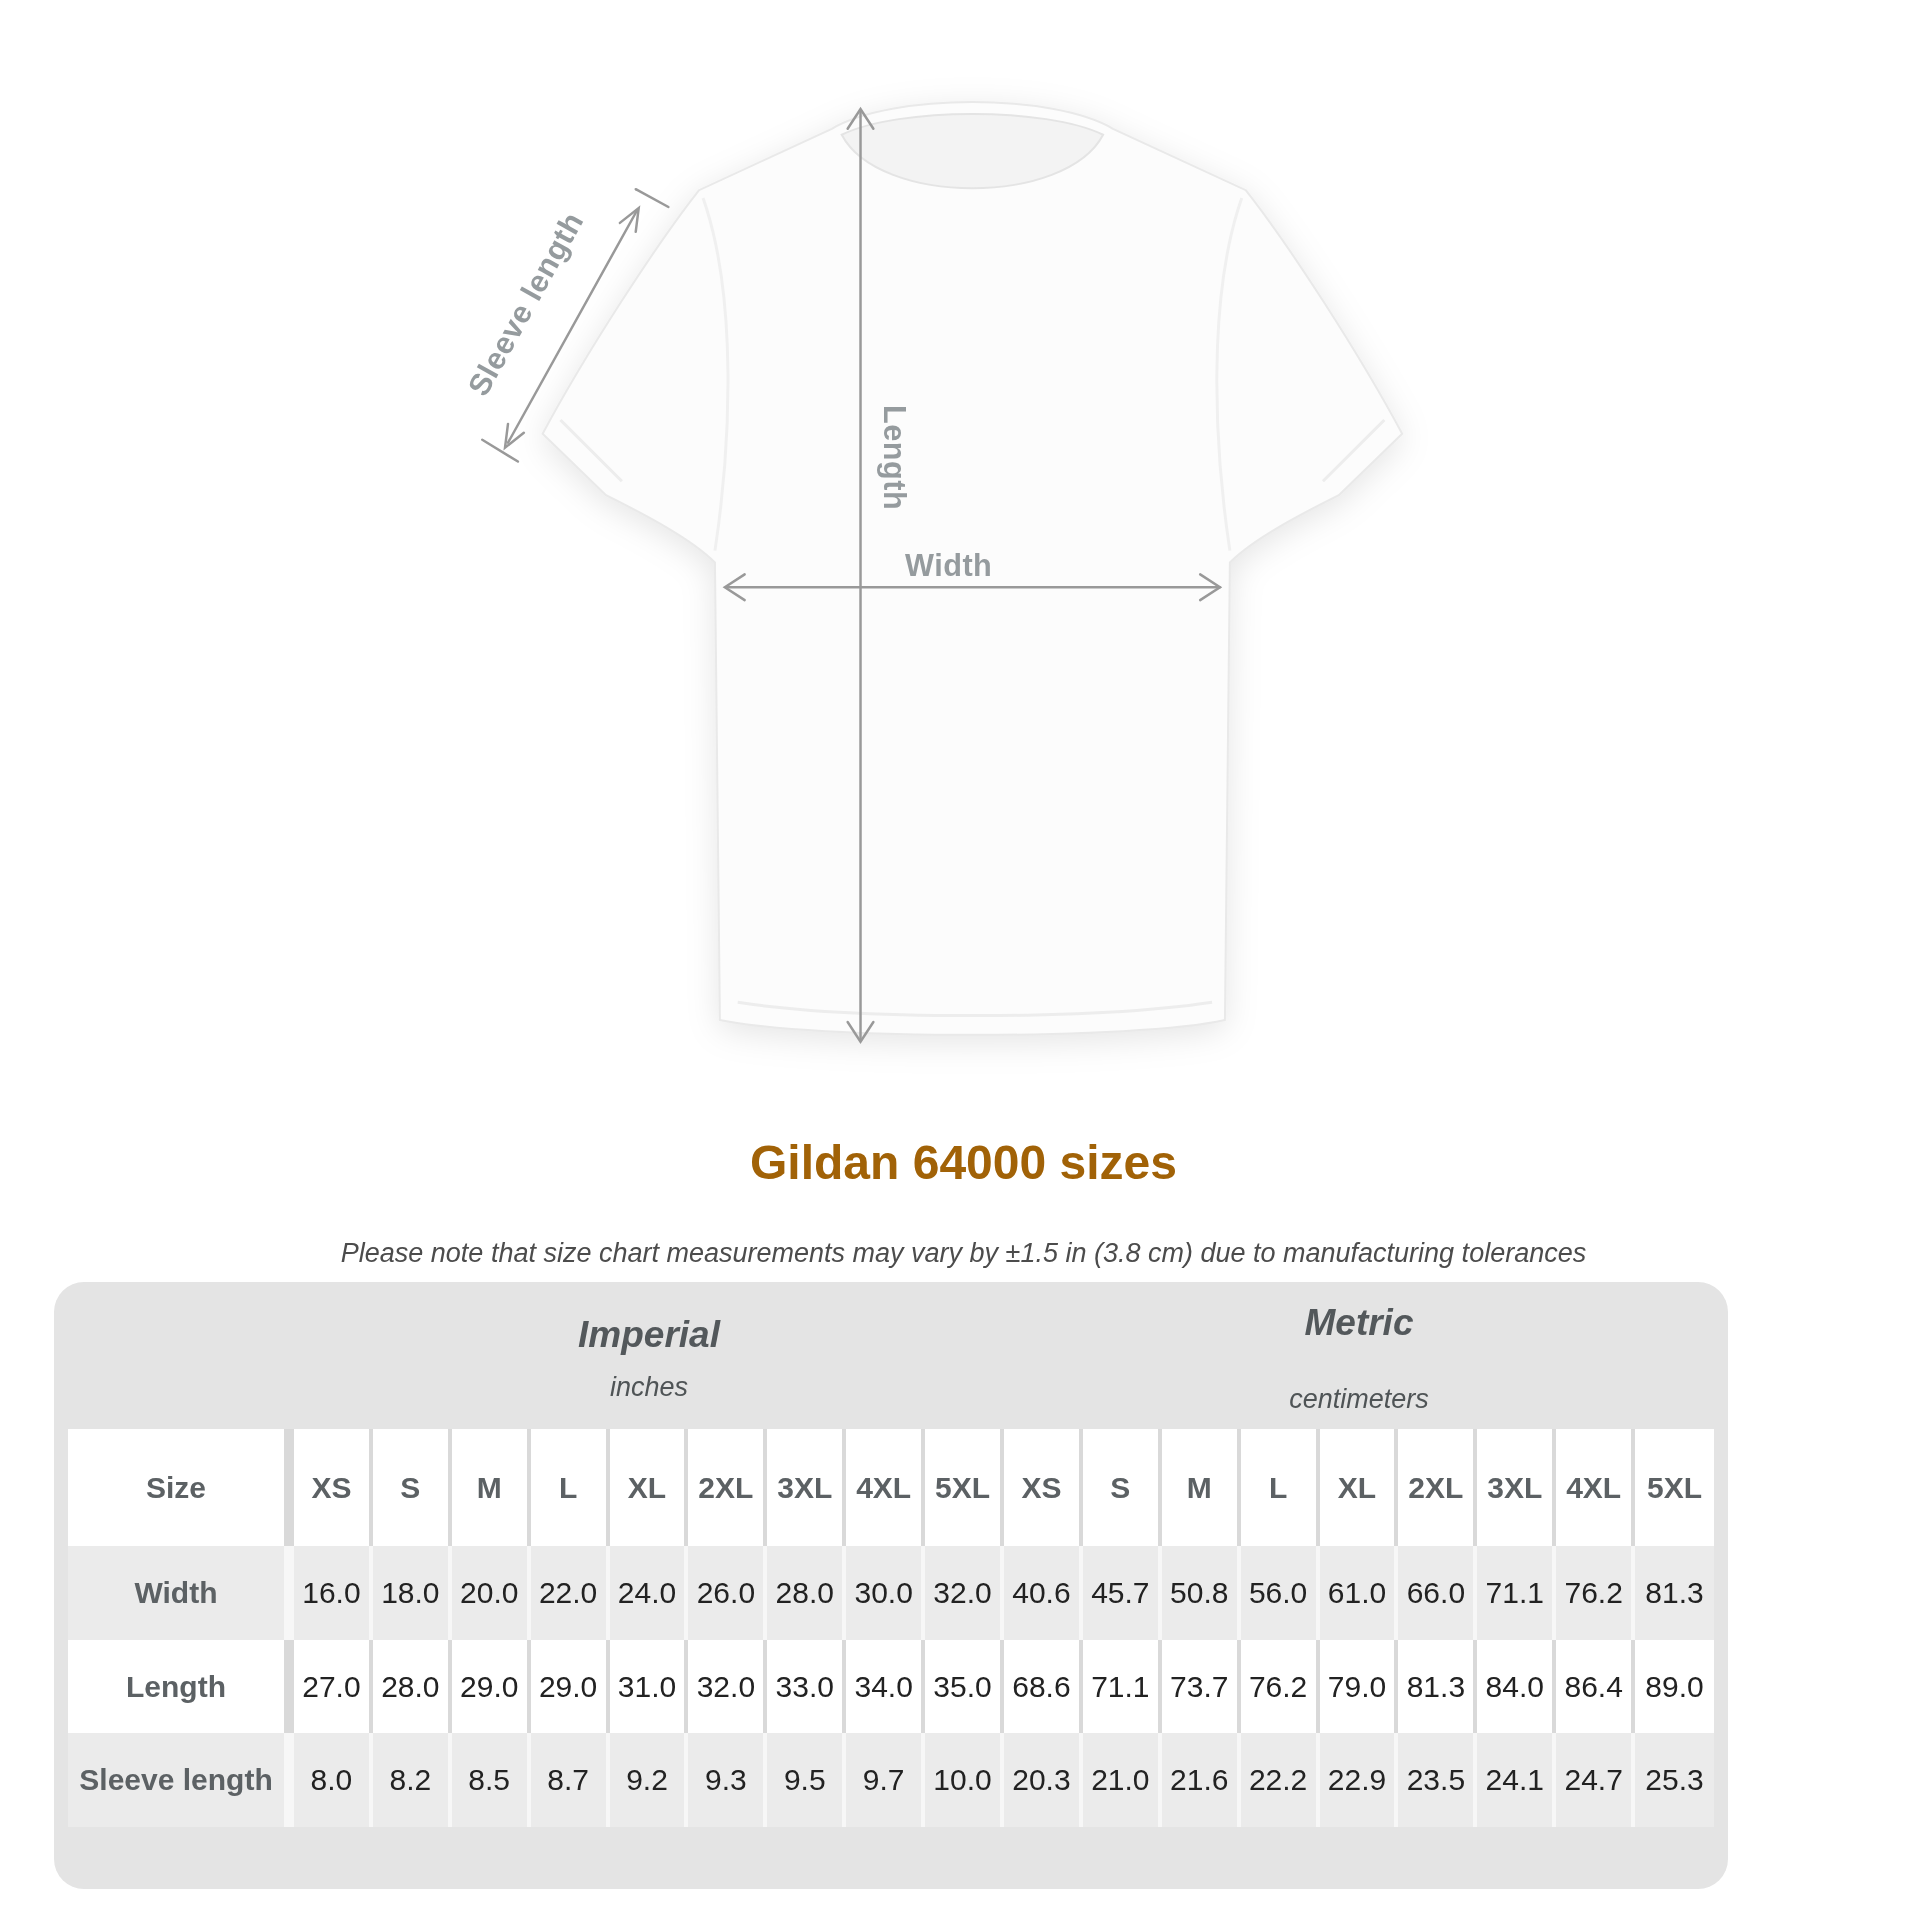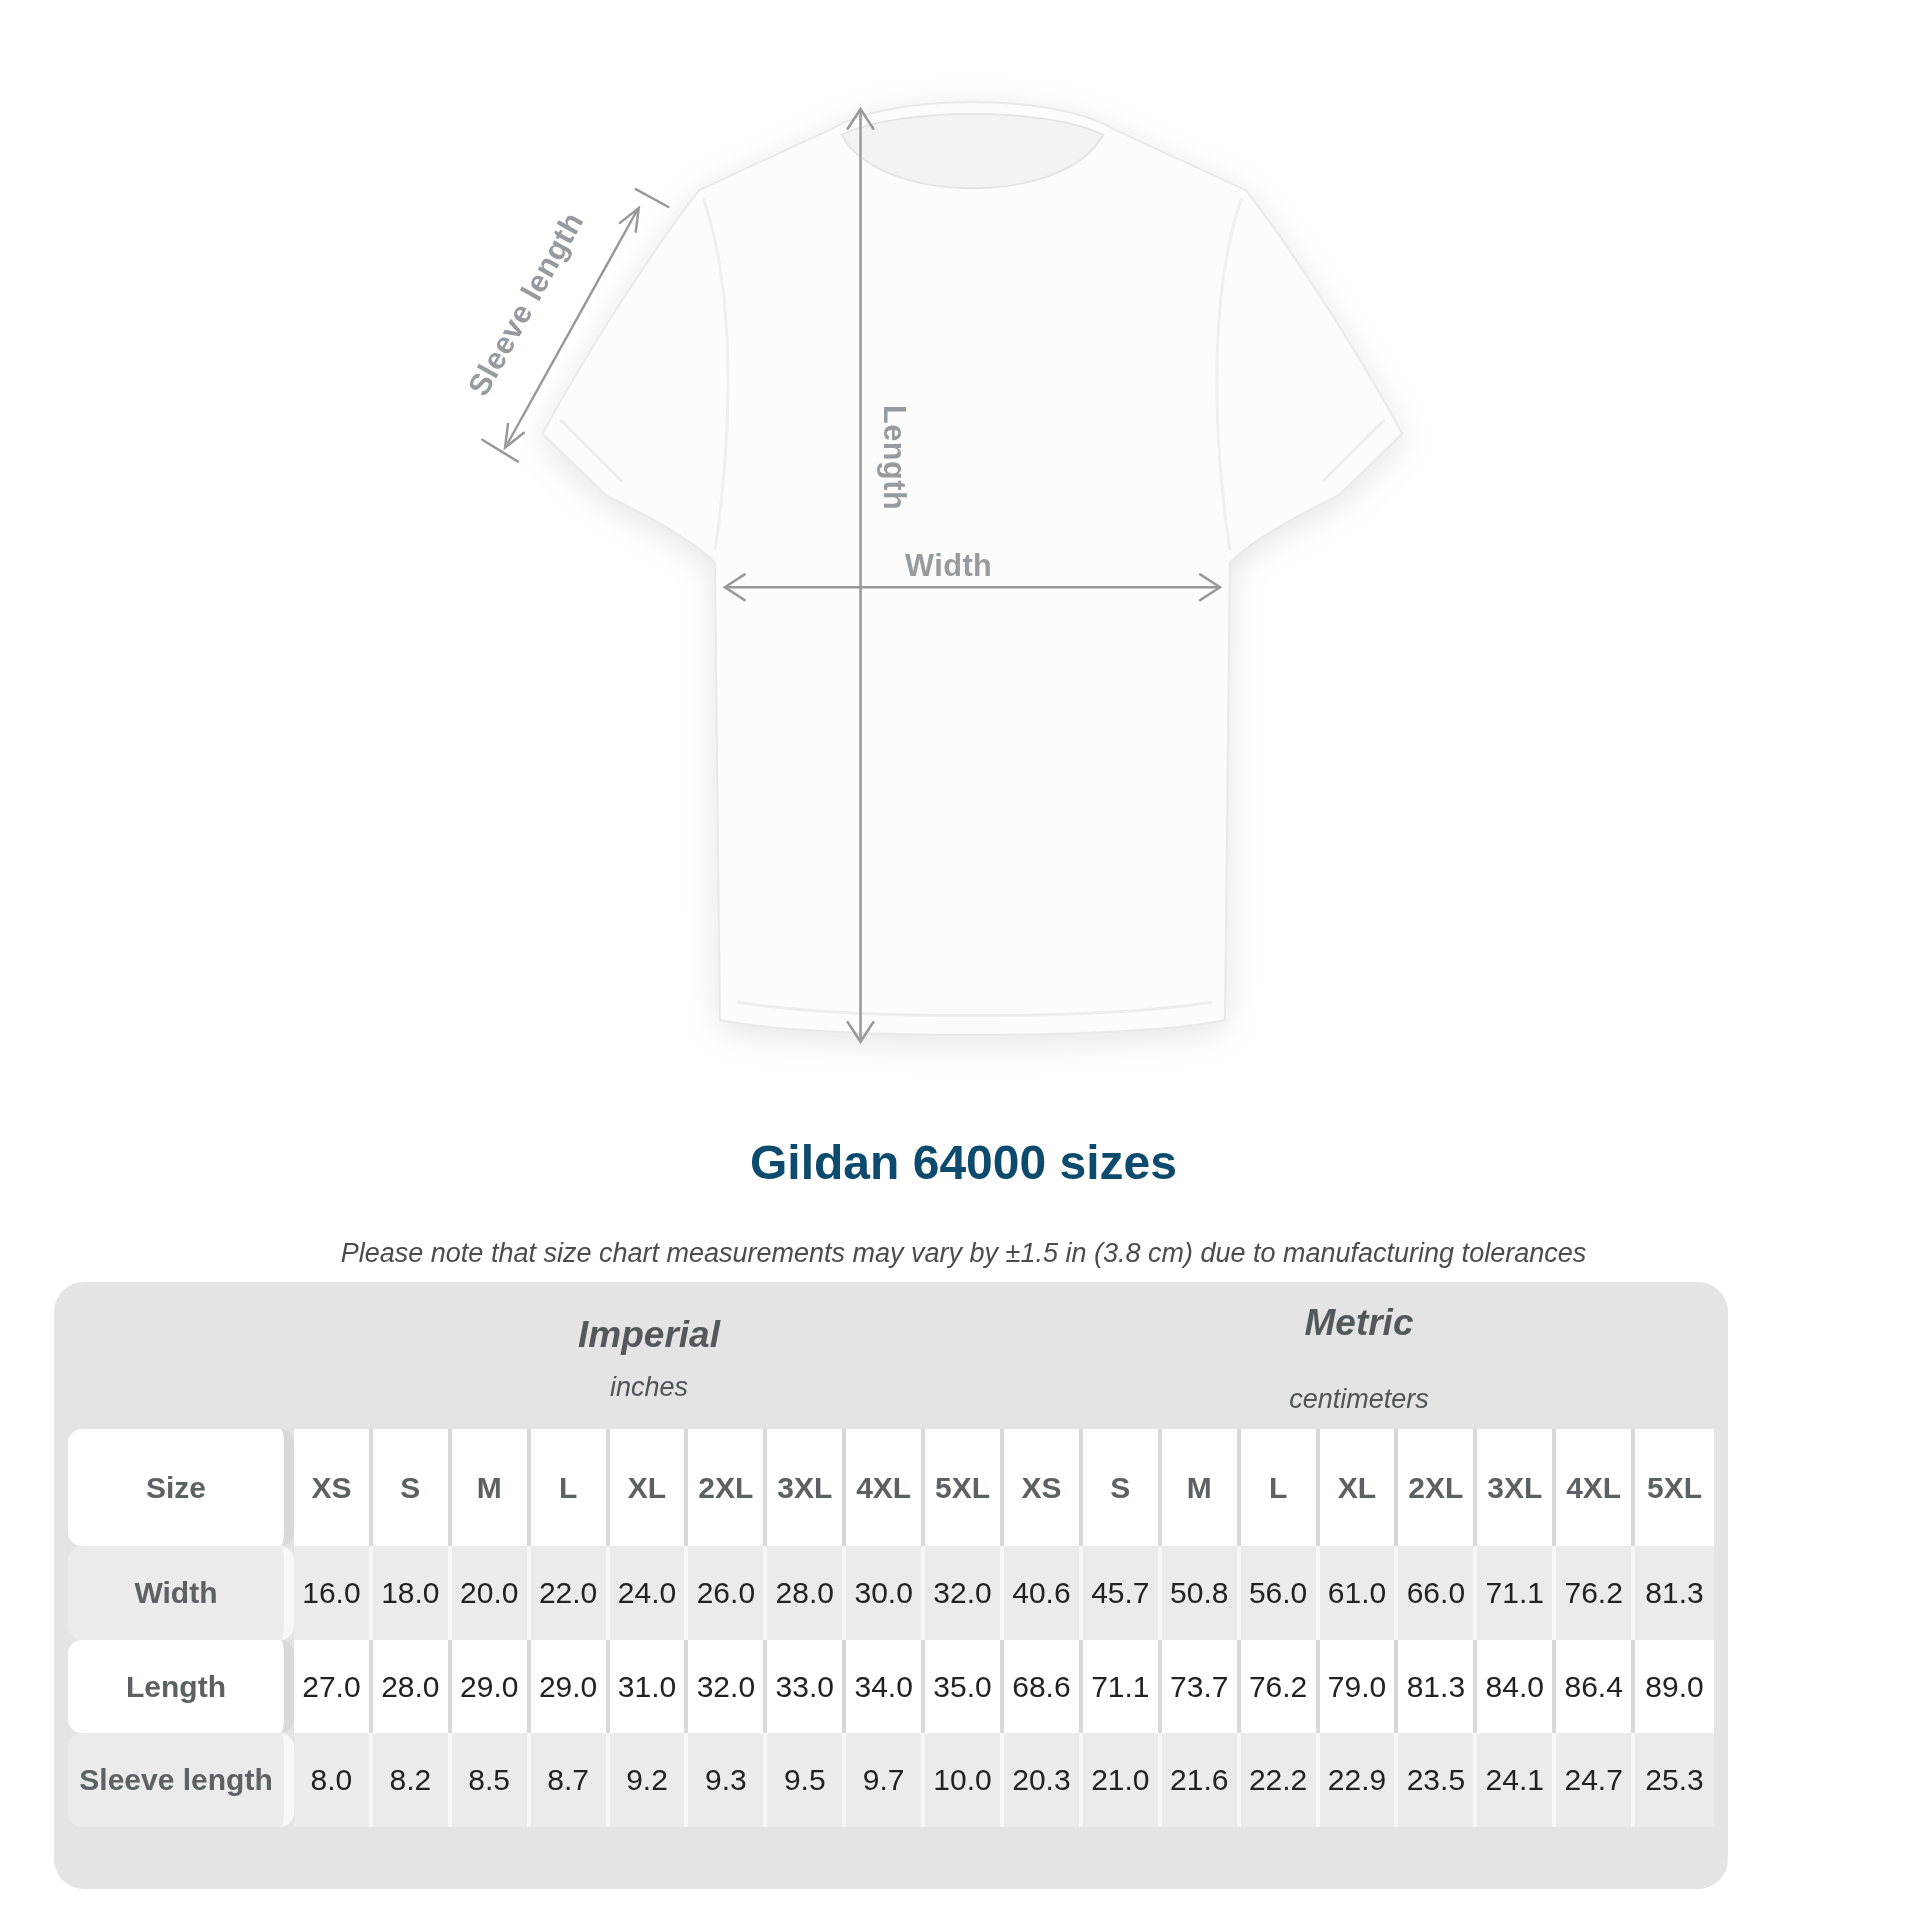--- a/index.html
+++ b/index.html
@@ -7,41 +7,41 @@
        font-family:"Liberation Sans","DejaVu Sans",sans-serif;}
 
   
   .diagram{position:absolute;left:0;top:0;width:1927px;height:1129px;}
   .shirt-group{filter:drop-shadow(0 7px 16px rgba(0,0,0,.10));}
   .dim-label{font-family:"Liberation Sans","DejaVu Sans",sans-serif;
              font-size:31px;font-weight:bold;fill:#959b9e;letter-spacing:.5px;}
 
   
   .title{position:absolute;left:0;top:1135px;width:100%;text-align:center;
-         font-size:48px;font-weight:bold;color:#0c4a6e;}
+         font-size:48px;font-weight:bold;color:#a16207;}
   .note{position:absolute;left:0;top:1210px;width:100%;text-align:center;
         font-style:italic;font-size:27px;color:#4c4c4c;margin-top:28px;}
 
   
   .panel{position:absolute;left:54px;top:1282px;width:1674px;height:607px;
          background:#e4e4e4;border-radius:30px;box-sizing:border-box;
          padding:0 14px;}
   .grid{display:grid;width:100%;
         grid-template-columns:226px repeat(18,1fr);
         grid-template-rows:147px 117px 94px 93px 94px;}
   .cell{display:flex;align-items:center;justify-content:center;
         box-sizing:border-box;font-size:30px;color:#222;}
   .ghead{grid-row:1;display:flex;flex-direction:column;align-items:center;
          justify-content:center;padding-top:6px;color:#53585b;}
   .ghead .gname{font-size:37px;font-weight:bold;font-style:italic;}
   .ghead .gunit{font-size:27px;font-style:italic;margin-top:16px;color:#4f5456;}
   .hd{font-weight:bold;color:#5c6164;}
   .w{background:#ffffff;border-right:4px solid #d9d9d9;}
   .g{background:#ebebeb;border-right:4px solid #f7f7f7;}
-  .lab{border-right-width:10px;font-weight:bold;color:#5c6164;border-radius:14px;}
+  .lab{border-right-width:10px;font-weight:bold;color:#5c6164;}
   .last{border-right:none;}
 </style>
 </head>
 <body>
 
 <div class="diagram">
 <svg width="1927" height="1129" viewBox="0 0 1946 1140" xmlns="http://www.w3.org/2000/svg">
 
   <g class="shirt-group">
     <path d="M 840 130

